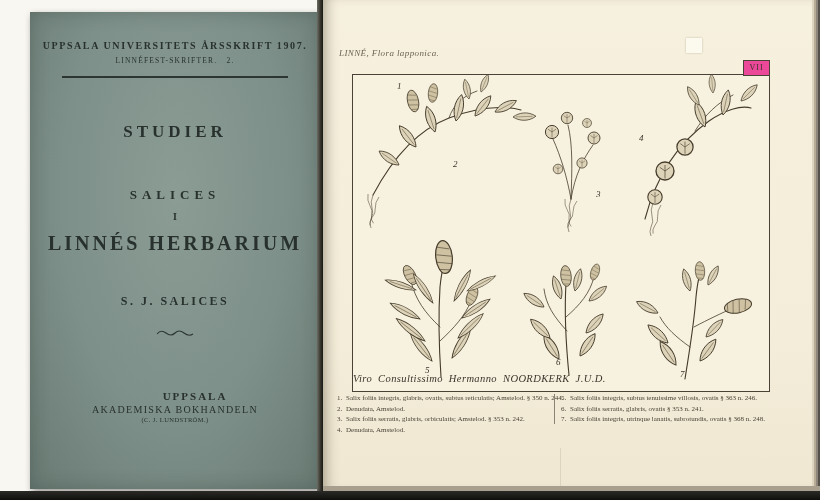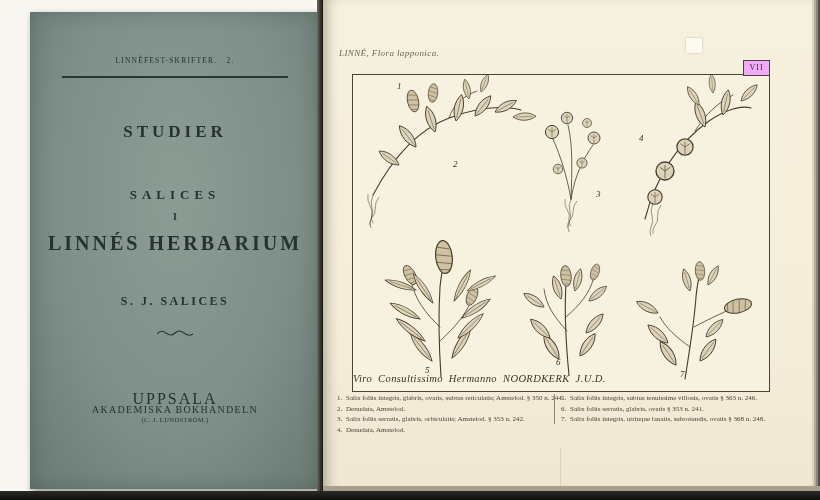--- a/index.html
+++ b/index.html
@@ -15,42 +15,42 @@
   .cv-series2{top:44px;font-size:7.5px;letter-spacing:1.2px;}
   .cv-rule{position:absolute;left:32px;top:64px;width:226px;height:2px;background:#2c3531;}
   .cv-studier{top:110px;font-size:17px;font-weight:bold;letter-spacing:4px;}
   .cv-ofver{top:148px;font-size:7px;letter-spacing:1.5px;}
   .cv-salices{top:167px;font-size:13px;font-weight:bold;letter-spacing:5px;margin-top:8px;}
   .cv-i{top:199px;font-size:10px;font-weight:bold;}
   .cv-herb{top:220px;font-size:20px;font-weight:bold;letter-spacing:3px;}
   .cv-af{top:254px;font-size:7px;letter-spacing:1px;}
   .cv-author{top:282px;font-size:12px;font-weight:bold;letter-spacing:2.5px;}
   .cv-orn{position:absolute;left:50%;top:316px;transform:translateX(-50%);}
-  .cv-city{top:378px;font-size:16px;font-weight:normal;letter-spacing:2px;}
+  .cv-city{top:378px;font-size:11px;font-weight:bold;letter-spacing:2px;padding-left:20px;}
   .cv-pub{top:392px;font-size:10px;letter-spacing:1.3px;}
   .cv-note{top:404px;font-size:6.5px;letter-spacing:.4px;}
 
   
   .book-gap{position:absolute;left:317px;top:0;width:6px;height:492px;
     background:linear-gradient(90deg,#6d6d63,#35332c 60%,#191914);}
 
   
   .right-page{position:absolute;left:323px;top:0;width:567px;height:490px;
     background:linear-gradient(180deg,#f6f0de 0%,#f4edd9 70%,#efe7d2 100%);
     box-shadow:inset 10px 0 14px -8px rgba(60,50,30,.45);}
   .page-header{position:absolute;left:16px;top:48px;font-style:italic;font-size:9px;
     color:#6e6356;letter-spacing:.4px;}
   .page-tab{position:absolute;left:363px;top:38px;width:16px;height:15px;
     background:#fcf9ee;box-shadow:0 0 2px rgba(120,110,90,.4);}
   .page-fold{position:absolute;left:237px;top:448px;width:1px;height:40px;background:#ddd4c0;}
 
   .plate-frame{position:absolute;left:29px;top:74px;width:416px;height:316px;
     border:1px solid #4a4236;background:#f7f1df;}
   .plate-no-box{position:absolute;right:-1px;top:-15px;width:25px;height:14px;
-    border:1px solid #4a4236;background:#f0abfc;text-align:center;
+    border:1px solid #4a4236;background:#ec4899;text-align:center;
     font-size:8px;letter-spacing:1px;color:#3a332a;line-height:14px;}
   .plate-art{position:absolute;left:0;top:0;width:416px;height:316px;}
   .dedication{position:absolute;left:0;right:0;bottom:7px;
     font-style:italic;font-size:10.5px;color:#3b342b;letter-spacing:.4px;word-spacing:3px;}
 
   .legend{position:absolute;left:0;top:393px;width:489px;font-size:7px;color:#4a4337;}
   .legend .col{position:absolute;top:0;white-space:nowrap;}
   .legend .col-l{left:14px;}
   .legend .col-r{left:238px;}
   .legend .vdiv{position:absolute;left:231px;top:1px;width:1px;height:30px;background:#8b8273;}
@@ -73,20 +73,21 @@
   .fz{stroke:#463c2b;stroke-width:.4;}
   .rt{fill:none;stroke:#4a4030;stroke-width:.55;}
   .figno{font:italic 9px "Liberation Serif",serif;fill:#3a332a;}
 </style>
 </head>
 <body>
 
 <div class="scene">
 
   <div class="left-book">
+    <div class="ctr cv-series1">UPPSALA UNIVERSITETS ÅRSSKRIFT 1907.</div>
     <div class="ctr cv-series2">LINNÉFEST-SKRIFTER.&nbsp;&nbsp;&nbsp;2.</div>
     <div class="cv-rule"></div>
     <div class="ctr cv-studier">STUDIER</div>
     <div class="ctr cv-salices">SALICES</div>
     <div class="ctr cv-i">I</div>
     <div class="ctr cv-herb">LINNÉS HERBARIUM</div>
     <div class="ctr cv-author">S. J. SALICES</div>
     <svg class="cv-orn" width="40" height="10" viewBox="0 0 40 10">
       <path d="M2 6 Q6 1 11 5 T20 5 T29 5 T38 6" fill="none" stroke="#2c3531" stroke-width="1.1"></path>
     </svg>

